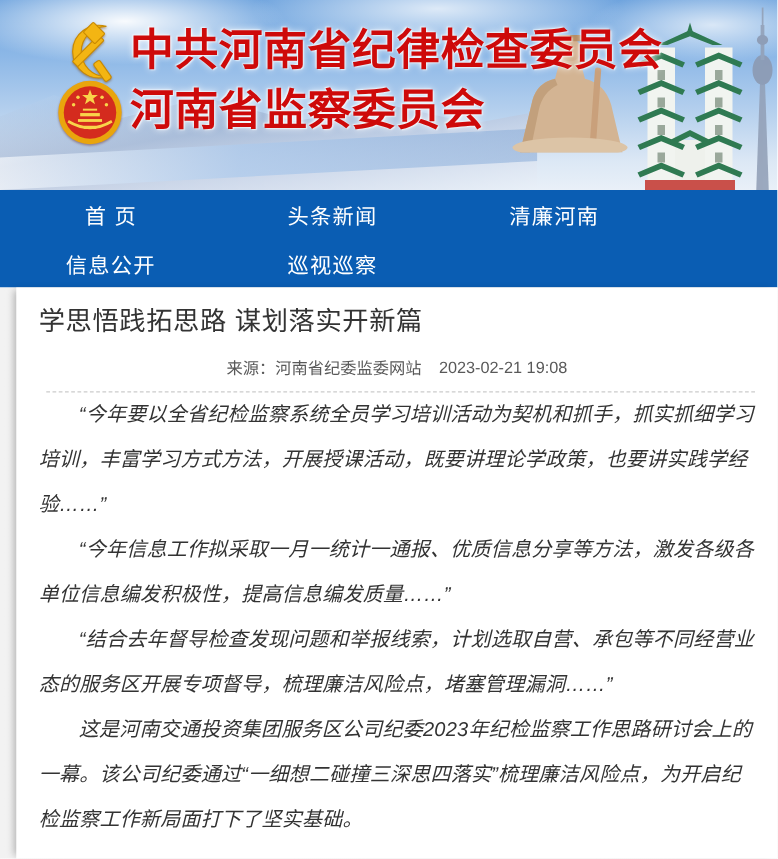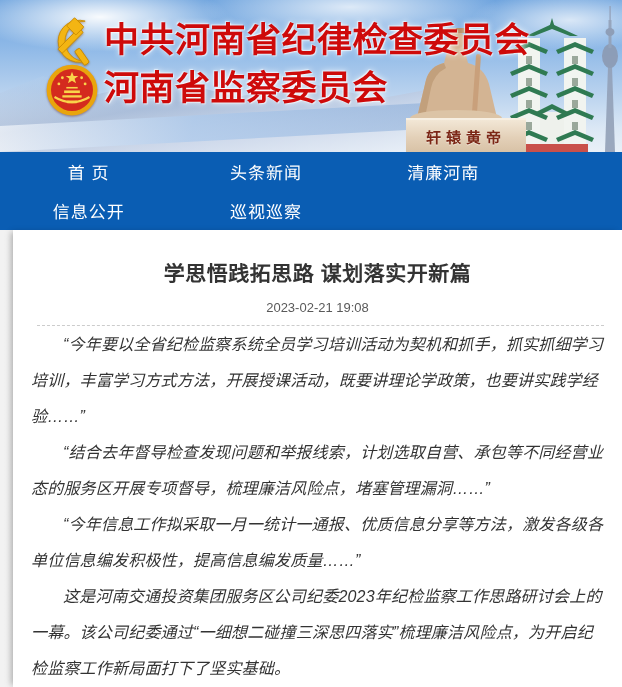--- a/index.html
+++ b/index.html
@@ -46,21 +46,21 @@
   .nav{width:622px;height:78px;background:var(--nav-blue);}
   .nav-grid{width:532px;height:78px;display:grid;grid-template-columns:repeat(3,1fr);grid-template-rows:39px 39px;}
   .nav-item{display:flex;align-items:center;justify-content:center;color:#fff;font-size:17px;
     letter-spacing:1px;cursor:pointer;white-space:nowrap;}
 
   
   .page-body{width:622px;height:457px;background:linear-gradient(90deg,#f2f2f2,#e9e9e9);display:flex;}
   .gutter{width:13px;height:100%;flex:0 0 13px;}
   .content-card{flex:1;height:457px;background:#fff;box-shadow:-4px 0 6px -2px rgba(0,0,0,.28);
     padding:14px 18px 0;overflow:hidden;}
-  .article-title{margin-top:16px;text-align:center;font-size:21px;line-height:28px;font-weight:700;
+  .article-title{margin-top:0;font-size:21px;line-height:28px;font-weight:400;
     color:var(--title-color);letter-spacing:.5px;}
   .article-meta{margin-top:12px;display:flex;justify-content:center;align-items:center;gap:14px;
     font-size:13px;color:var(--meta-color);}
   .dashed{margin:10px 0 0 6px;border:none;border-top:1px dashed #ccc;}
   .article-body{padding-top:1px;font-style:italic;}
   .article-body p{font-size:16px;line-height:36px;color:var(--body-text);text-indent:2em;margin:0;
     letter-spacing:.2px;}
 </style>
 </head>
 <body>
@@ -104,23 +104,20 @@
     </span>
 
     <svg class="statue" viewBox="0 0 112 94">
       <path d="M16 94 L26 52 Q30 38 44 35 L47 24 Q48 14 56 14 Q64 14 65 24 L68 35 Q84 39 89 56 L98 94 Z" fill="#d3b493"></path>
       <path d="M16 94 L26 52 Q30 38 44 35 L46 40 Q34 46 31 60 L24 94 Z" fill="#c2a07c"></path>
       <circle cx="56" cy="12" r="9" fill="#cfa985"></circle>
       <rect x="46" y="0" width="20" height="5" rx="2" fill="#b08457"></rect>
       <rect x="74" y="26" width="5" height="60" rx="2" fill="#c9a07b" transform="rotate(4 76 56)"></rect>
       <ellipse cx="56" cy="90" rx="46" ry="8" fill="#dcc4a6"></ellipse>
     </svg>
-    <div class="pedestal">
-      <span class="statue-caption">轩辕黄帝</span>
-    </div>
 
     <svg class="pagoda" viewBox="0 0 100 136">
       <g>
         <rect x="16" y="22" width="22" height="110" fill="#f1f4f0"></rect>
         <rect x="62" y="22" width="22" height="110" fill="#f1f4f0"></rect>
         <rect x="38" y="96" width="24" height="40" fill="#eef1ec"></rect>
         <polygon points="24,20 50,8 76,20 68,20 50,13 32,20" fill="var(--roof-green)"></polygon>
         <polygon points="50,2 53,12 47,12" fill="var(--roof-green)"></polygon>
       </g>
       <g fill="var(--roof-green)">
@@ -166,25 +163,26 @@
       <div class="nav-item">信息公开</div>
       <div class="nav-item">巡视巡察</div>
     </div>
   </nav>
 
   <div class="page-body">
     <div class="gutter"></div>
     <main class="content-card">
       <h1 class="article-title">学思悟践拓思路 谋划落实开新篇</h1>
       <div class="article-meta">
+        <span>来源：河南省纪委监委网站</span>
         <span>2023-02-21 19:08</span>
       </div>
       <hr class="dashed">
       <div class="article-body">
         <p>“今年要以全省纪检监察系统全员学习培训活动为契机和抓手，抓实抓细学习培训，丰富学习方式方法，开展授课活动，既要讲理论学政策，也要讲实践学经验……”</p>
+        <p>“今年信息工作拟采取一月一统计一通报、优质信息分享等方法，激发各级各单位信息编发积极性，提高信息编发质量……”</p>
         <p>“结合去年督导检查发现问题和举报线索，计划选取自营、承包等不同经营业态的服务区开展专项督导，梳理廉洁风险点，堵塞管理漏洞……”</p>
-        <p>“今年信息工作拟采取一月一统计一通报、优质信息分享等方法，激发各级各单位信息编发积极性，提高信息编发质量……”</p>
         <p>这是河南交通投资集团服务区公司纪委2023年纪检监察工作思路研讨会上的一幕。该公司纪委通过“一细想二碰撞三深思四落实”梳理廉洁风险点，为开启纪检监察工作新局面打下了坚实基础。</p>
       </div>
     </main>
   </div>
 
 </div>
 
 </body></html>

